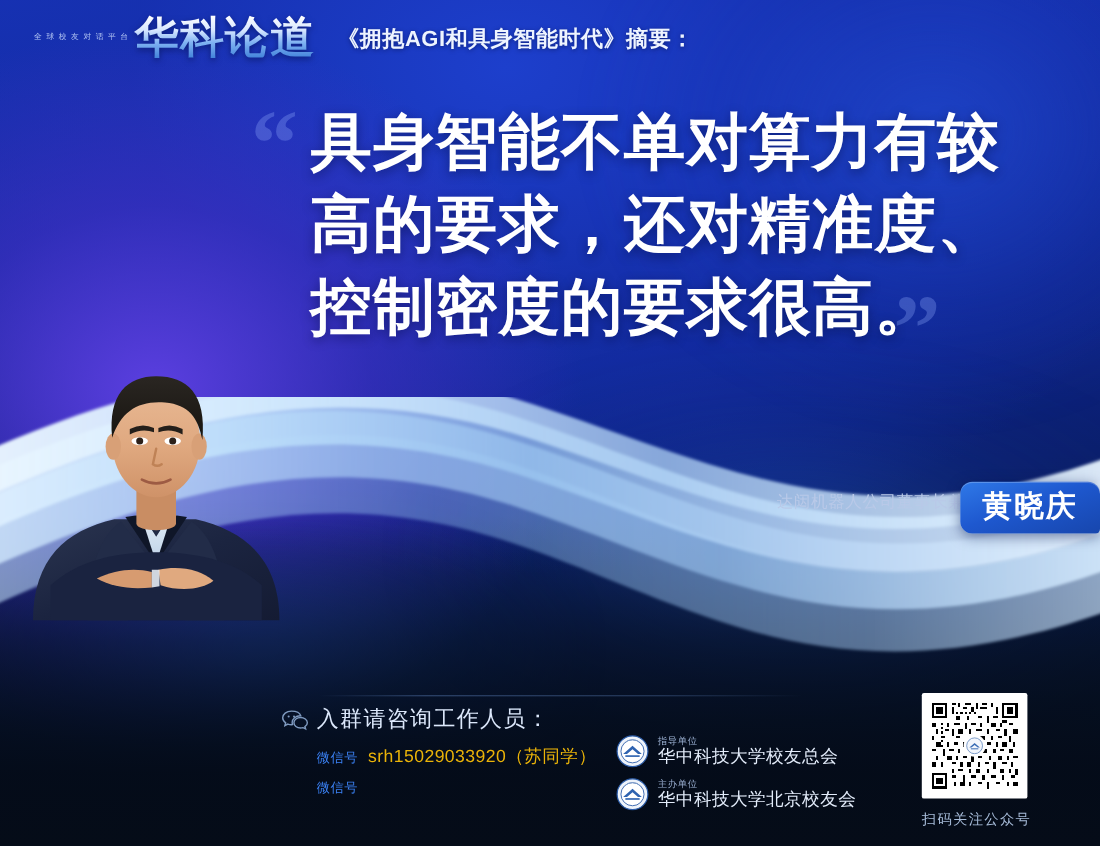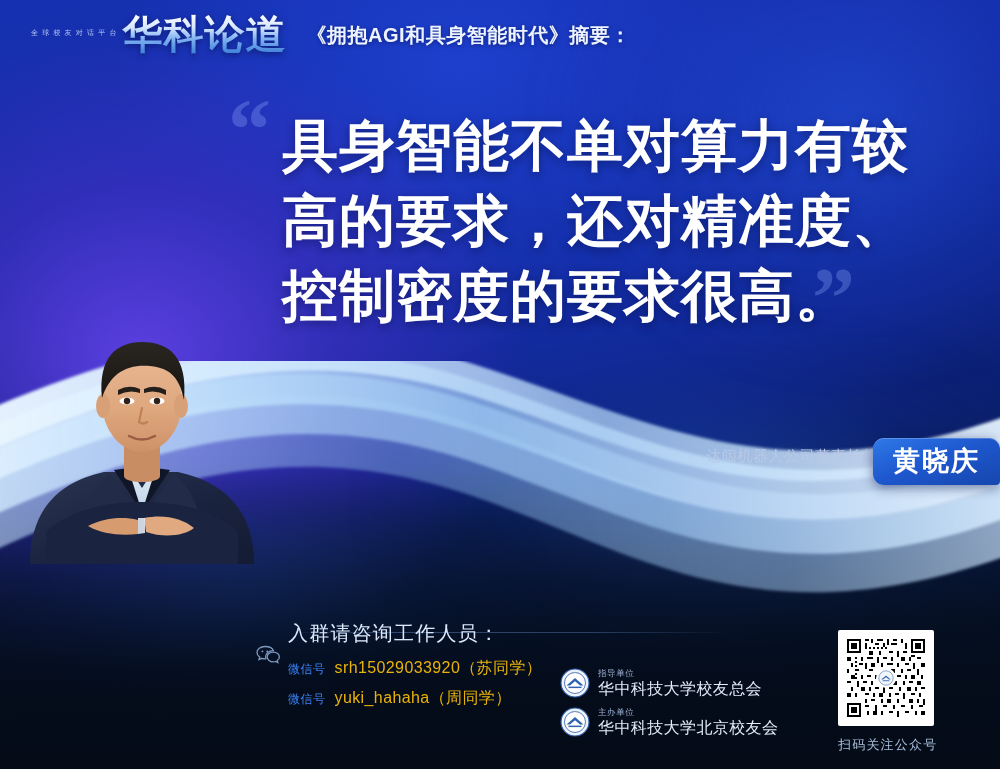--- a/index.html
+++ b/index.html
@@ -68,21 +68,21 @@
 
   
   .quote-open,.quote-close{
     position:absolute;font-size:86px;line-height:.8;font-weight:bold;
     color:rgba(150,175,255,0.30);font-family:"Liberation Serif","DejaVu Serif",serif;
     user-select:none;
   }
   .quote-open{left:228px;top:96px;}
   .quote-close{left:812px;top:264px;}
 
-  .quote-block{position:absolute;left:282px;top:108px;width:680px;}
+  .quote-block{position:absolute;left:282px;top:92px;width:680px;}
   .quote-line{
     font-size:56px;line-height:75px;font-weight:bold;color:#ffffff;
     letter-spacing:1px;white-space:nowrap;
     text-shadow:0 3px 10px rgba(0,8,50,0.45);
     font-family:"DejaVu Sans","Liberation Sans",sans-serif;
   }
 
   
   .attrib{position:absolute;right:88px;top:447px;display:flex;align-items:center;gap:14px;}
   .attrib-role{
@@ -100,21 +100,21 @@
   
   .portrait{position:absolute;left:18px;top:296px;width:246px;height:268px;}
   .portrait svg{display:block;}
 
   
   .divider{
     position:absolute;left:290px;top:632px;width:440px;height:1px;
     background:linear-gradient(90deg,rgba(120,165,235,0) 0%,rgba(120,165,235,.38) 22%,rgba(120,165,235,.30) 70%,rgba(120,165,235,0) 100%);
   }
   .wechat-icon{position:absolute;left:256px;top:645px;width:26px;height:20px;}
-  .footer-left{position:absolute;left:288px;top:620px;}
+  .footer-left{position:absolute;left:288px;top:640px;}
   .footer-head{
     font-size:20px;color:#dce8fb;letter-spacing:1.2px;margin-bottom:11px;
   }
   .wx-row{display:flex;align-items:baseline;gap:9px;margin-bottom:9px;}
   .wx-label{font-size:12px;color:#3b82f6;letter-spacing:.5px;font-family:Liberation Mono, monospace;}
   .wx-id{font-size:16px;color:#eab308;letter-spacing:.4px;}
 
   .orgs{position:absolute;left:560px;top:668px;}
   .org-row{display:flex;align-items:center;gap:8px;margin-bottom:9px;}
   .org-emblem{width:30px;height:30px;flex:0 0 30px;}
@@ -287,21 +287,20 @@
 
   <div class="footer-left">
     <div class="footer-head">入群请咨询工作人员：</div>
 
     <div class="wx-row">
       <span class="wx-label">微信号</span>
       <span class="wx-id">srh15029033920（苏同学）</span>
     </div>
     <div class="wx-row">
       <span class="wx-label">微信号</span>
-      <span class="wx-id">yuki_hahaha（周同学）</span>
     </div>
   </div>
 
   <div class="orgs">
     <div class="org-row">
       <span class="org-emblem">
         <svg width="30" height="30" viewBox="0 0 30 30" xmlns="http://www.w3.org/2000/svg">
           <circle cx="15" cy="15" r="14" fill="#eef3fa" stroke="#2a5ba8" stroke-width="1.1"></circle>
           <circle cx="15" cy="15" r="10.5" fill="#ffffff" stroke="#2a5ba8" stroke-width="0.8"></circle>
           <path d="M6.5,17.5 L15,10 L23.5,17.5 L20,17.5 L15,13.2 L10,17.5 Z" fill="#2f63b0"></path>

